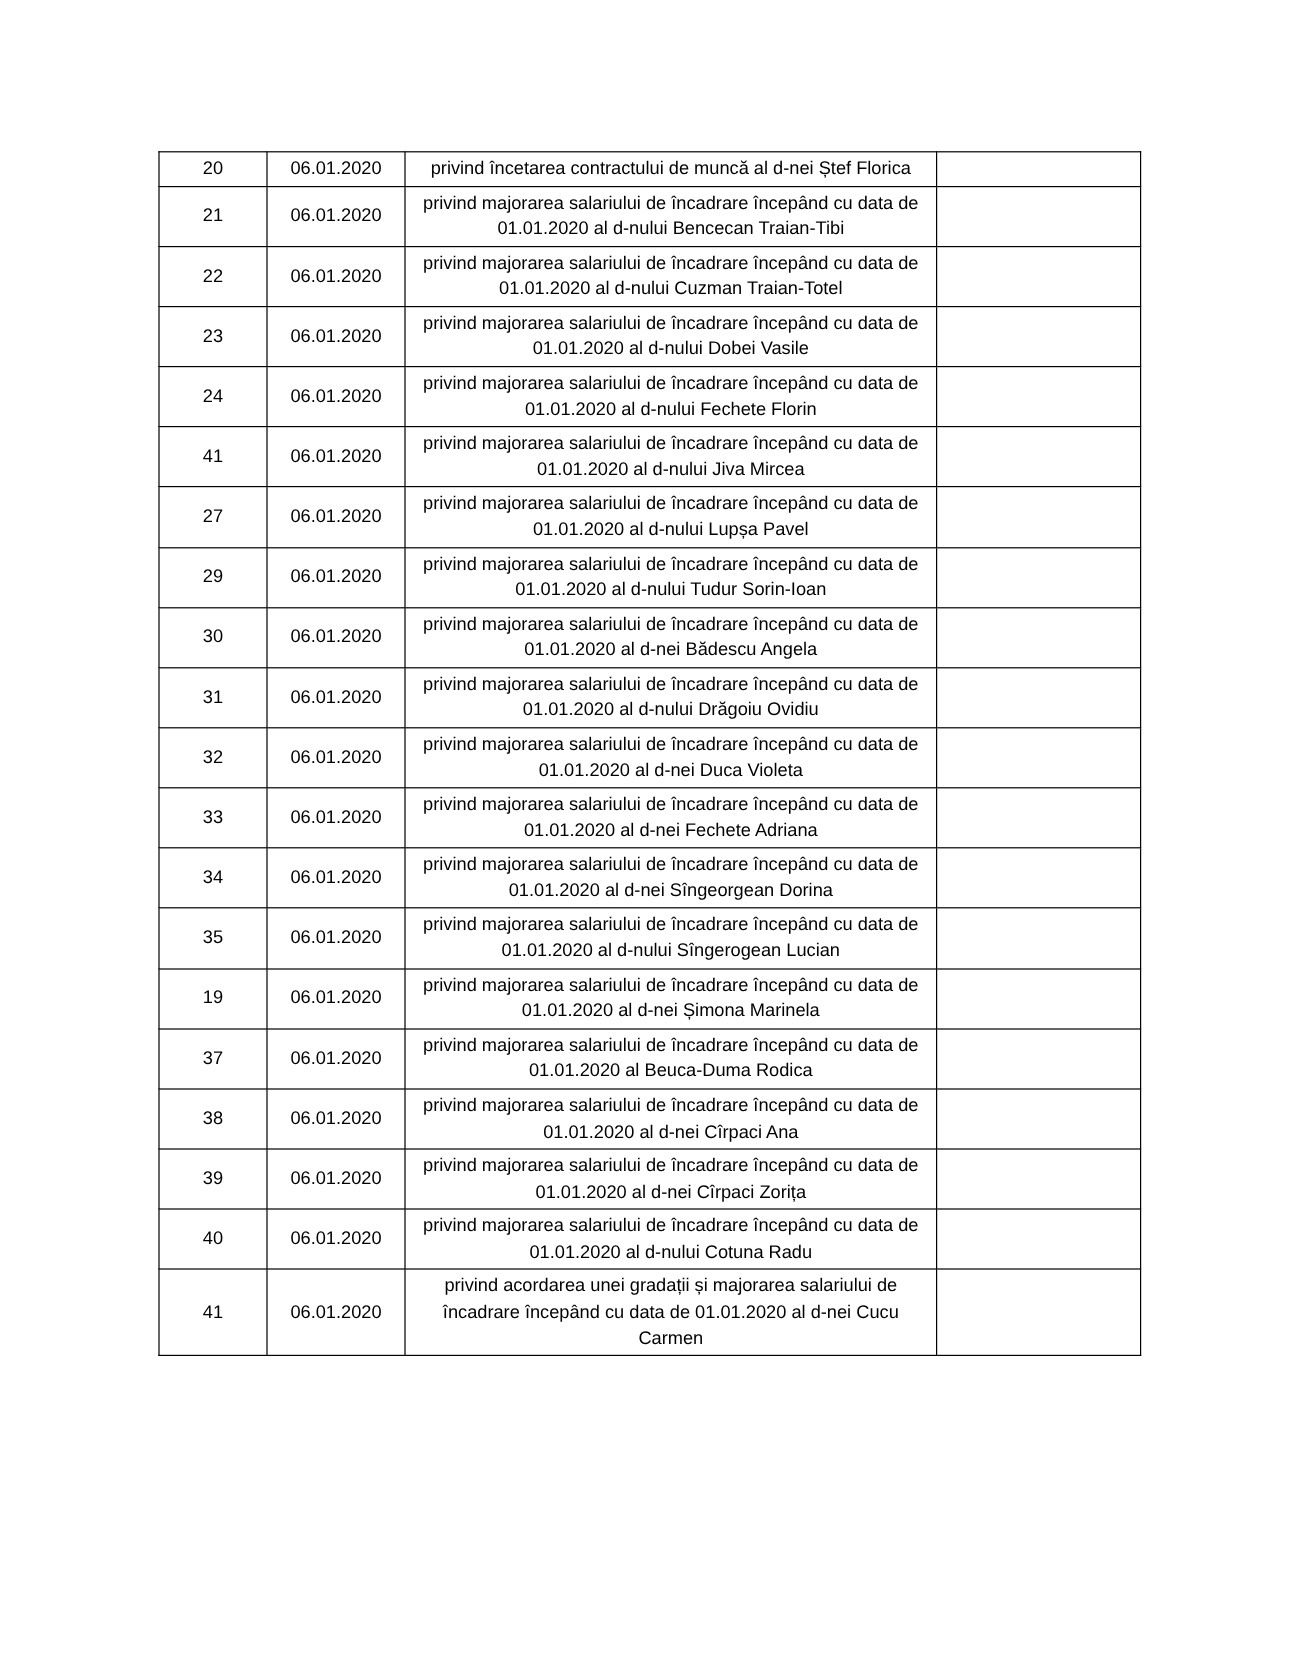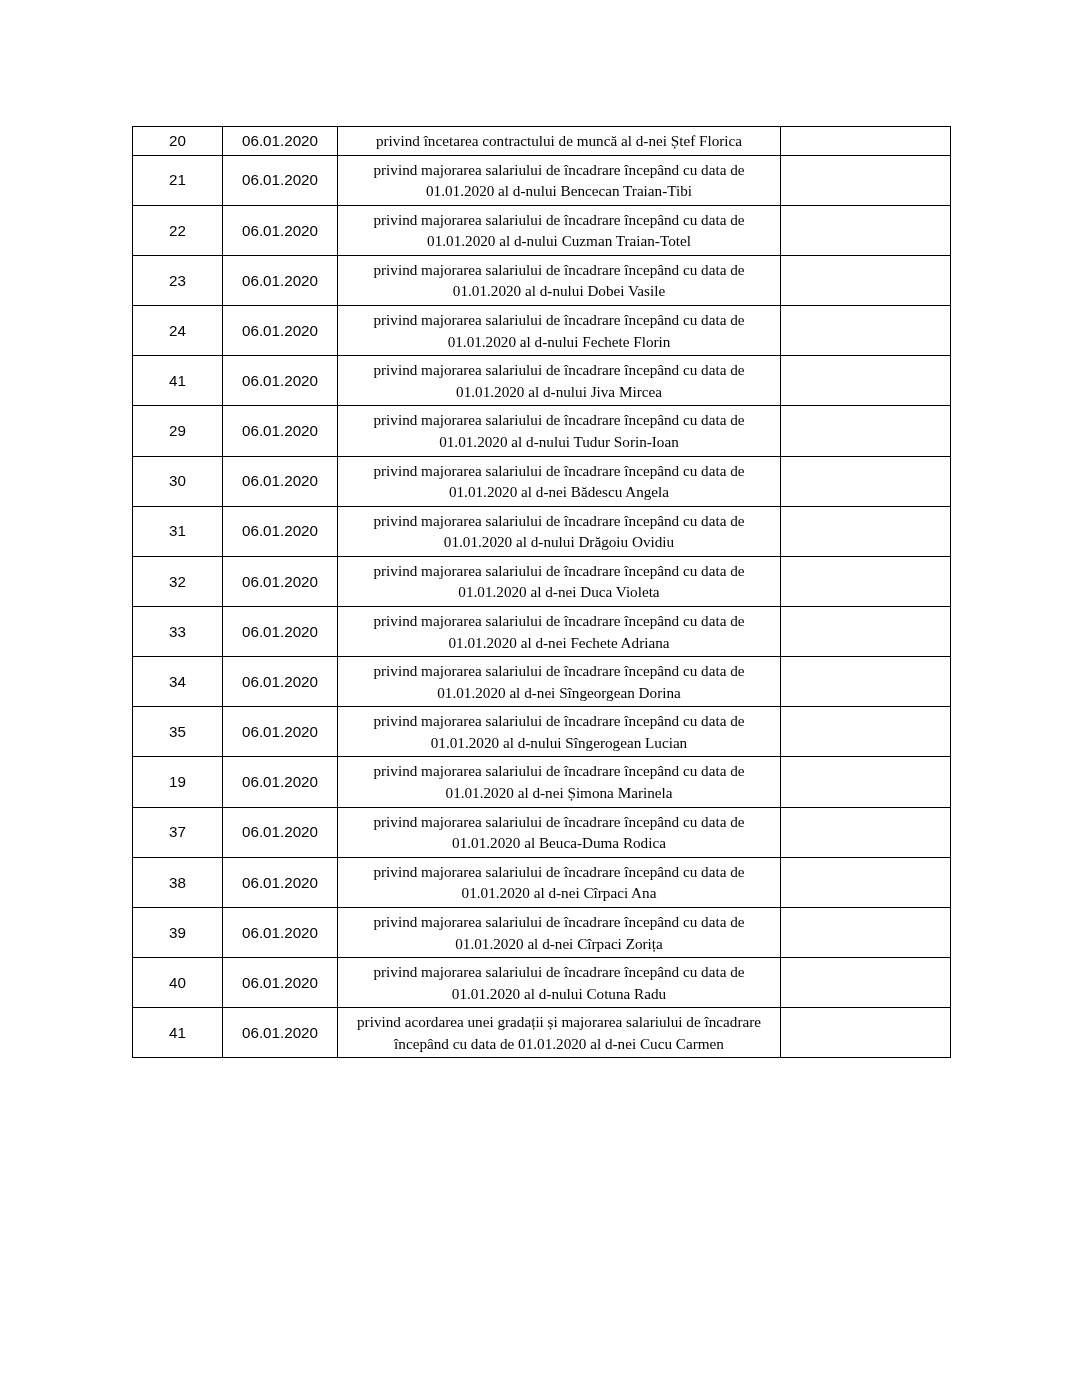--- a/index.html
+++ b/index.html
@@ -37,21 +37,20 @@
     line-height: 1.42;
     vertical-align: middle;
     text-align: center;
   }
   .col-nr { width: 90px; }
   .col-date { width: 115px; }
   .col-desc { width: 443px; }
   .col-obs { width: 170px; }
   .cell-desc {
     text-align: center;
-    font-family: Liberation Serif, serif;
   }
   .cell-nr, .cell-date {
     text-align: center;
     white-space: nowrap;
   }
 </style>
 </head>
 <body>
 
 <div class="page">
@@ -90,20 +89,26 @@
         <tr>
           <td class="cell-nr">24</td>
           <td class="cell-date">06.01.2020</td>
           <td class="cell-desc">privind majorarea salariului de încadrare începând cu data de 01.01.2020 al d-nului Fechete Florin</td>
           <td class="cell-obs"></td>
         </tr>
         <tr>
           <td class="cell-nr">41</td>
           <td class="cell-date">06.01.2020</td>
           <td class="cell-desc">privind majorarea salariului de încadrare începând cu data de 01.01.2020 al d-nului Jiva Mircea</td>
+          <td class="cell-obs"></td>
+        </tr>
+        <tr>
+          <td class="cell-nr">27</td>
+          <td class="cell-date">06.01.2020</td>
+          <td class="cell-desc">privind majorarea salariului de încadrare începând cu data de 01.01.2020 al d-nului Lupșa Pavel</td>
           <td class="cell-obs"></td>
         </tr>
         <tr>
           <td class="cell-nr">29</td>
           <td class="cell-date">06.01.2020</td>
           <td class="cell-desc">privind majorarea salariului de încadrare începând cu data de 01.01.2020 al d-nului Tudur Sorin-Ioan</td>
           <td class="cell-obs"></td>
         </tr>
         <tr>
           <td class="cell-nr">30</td>

